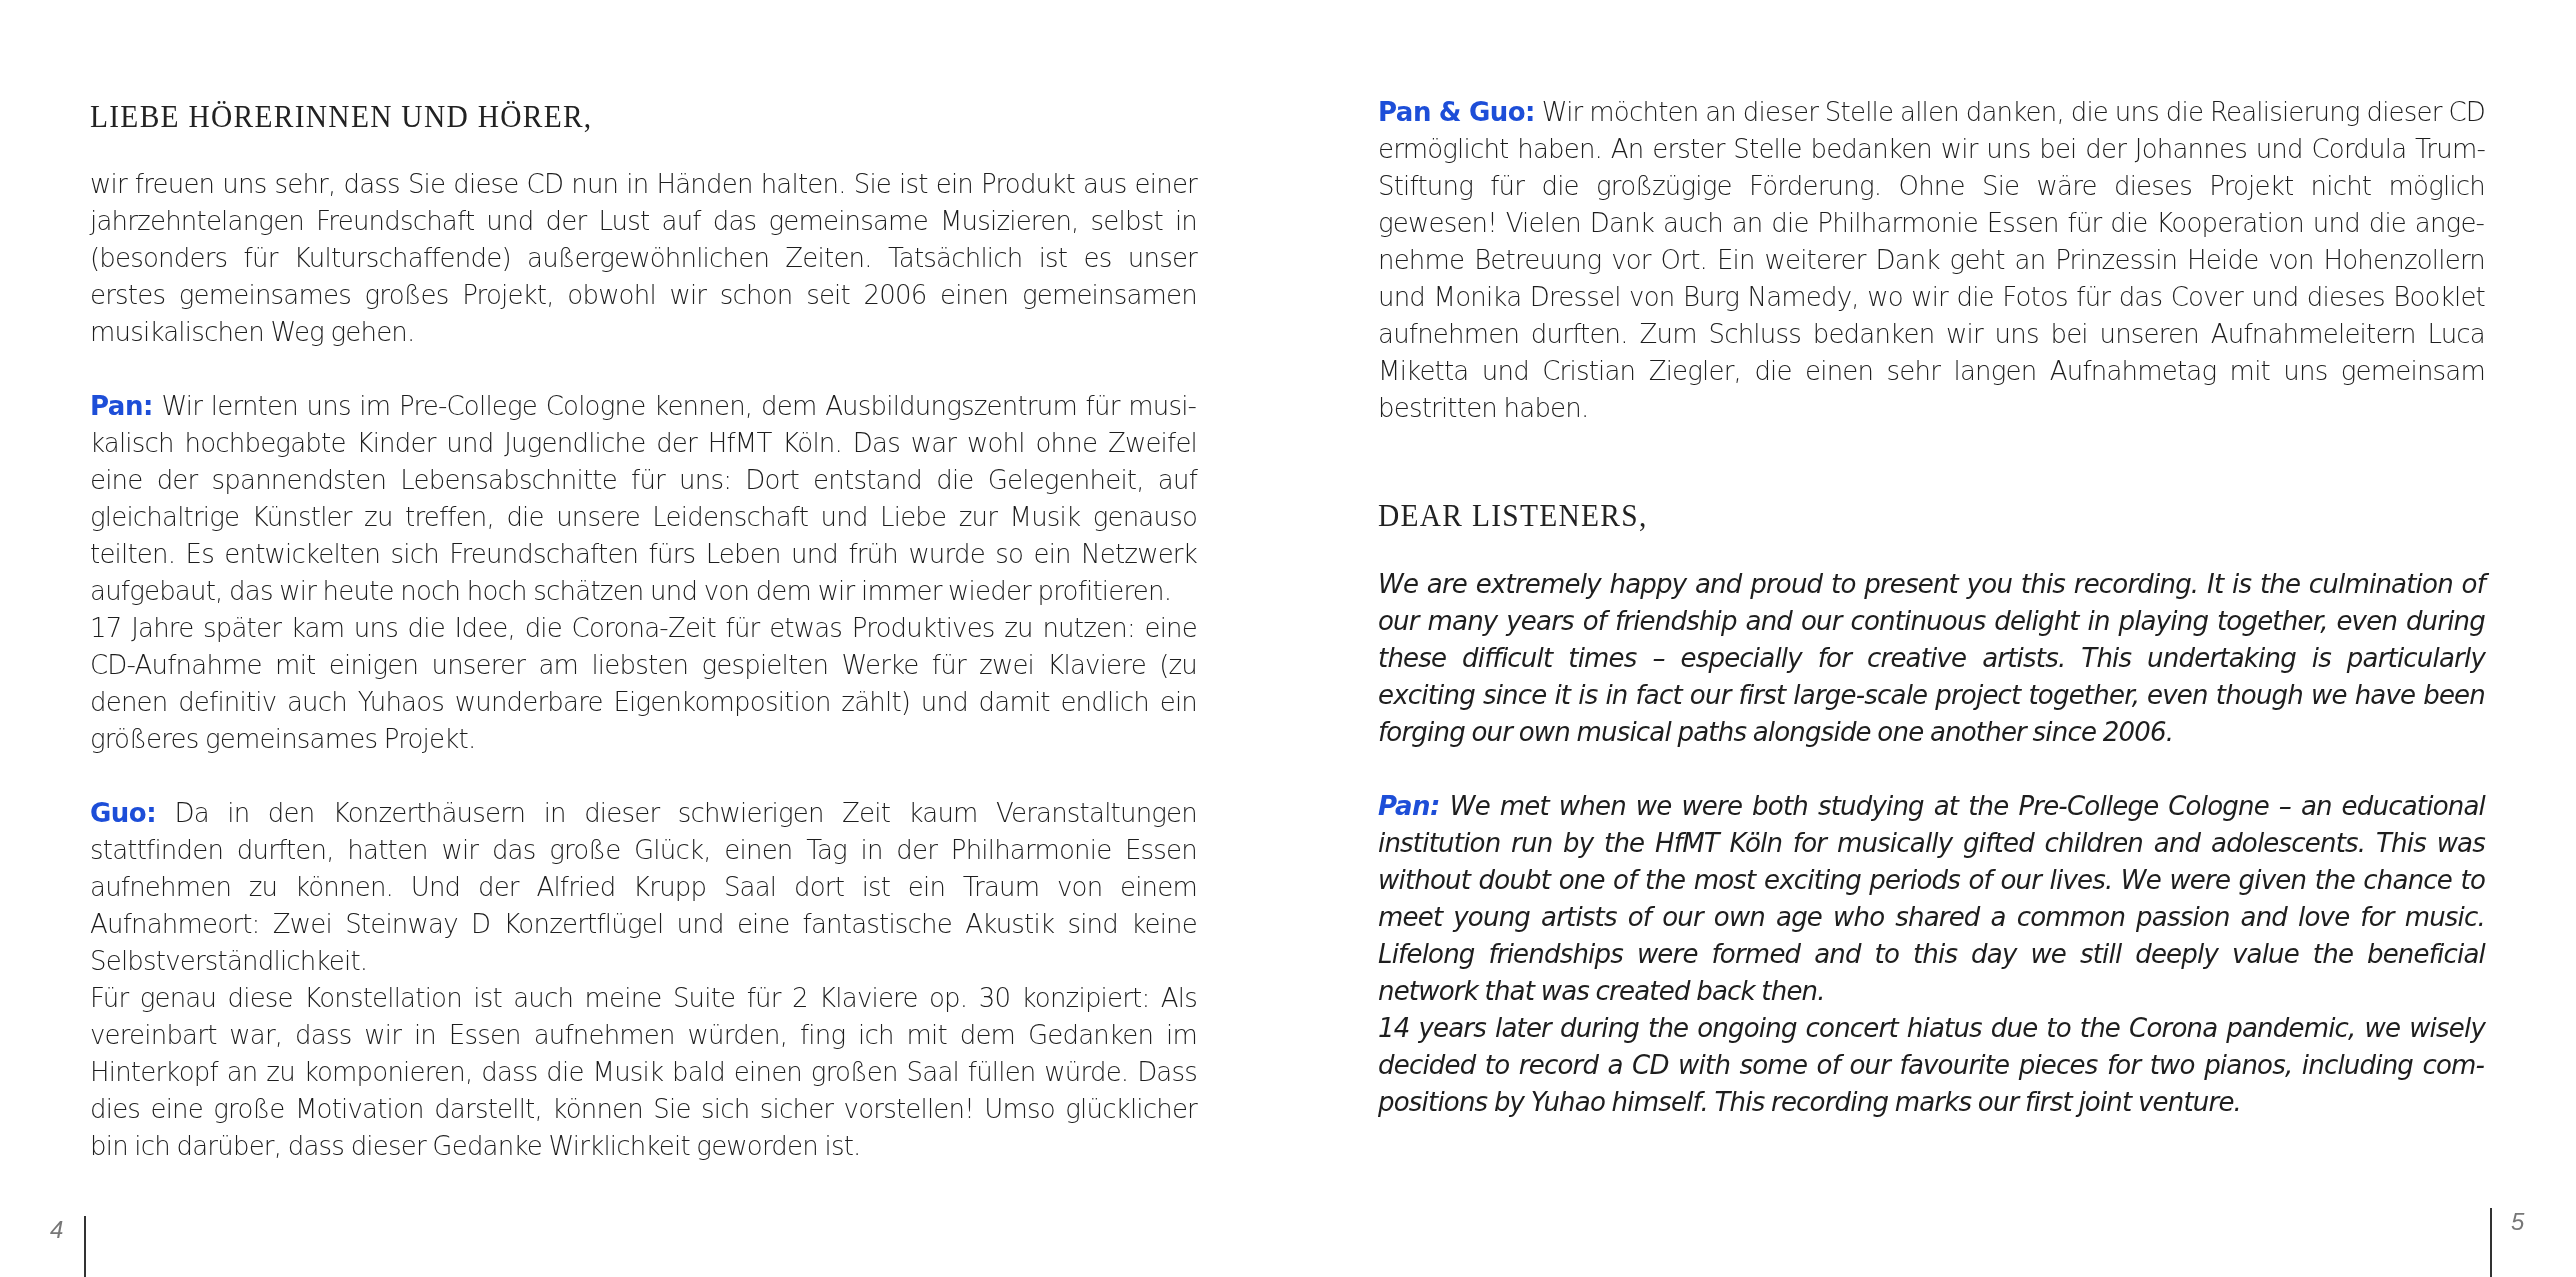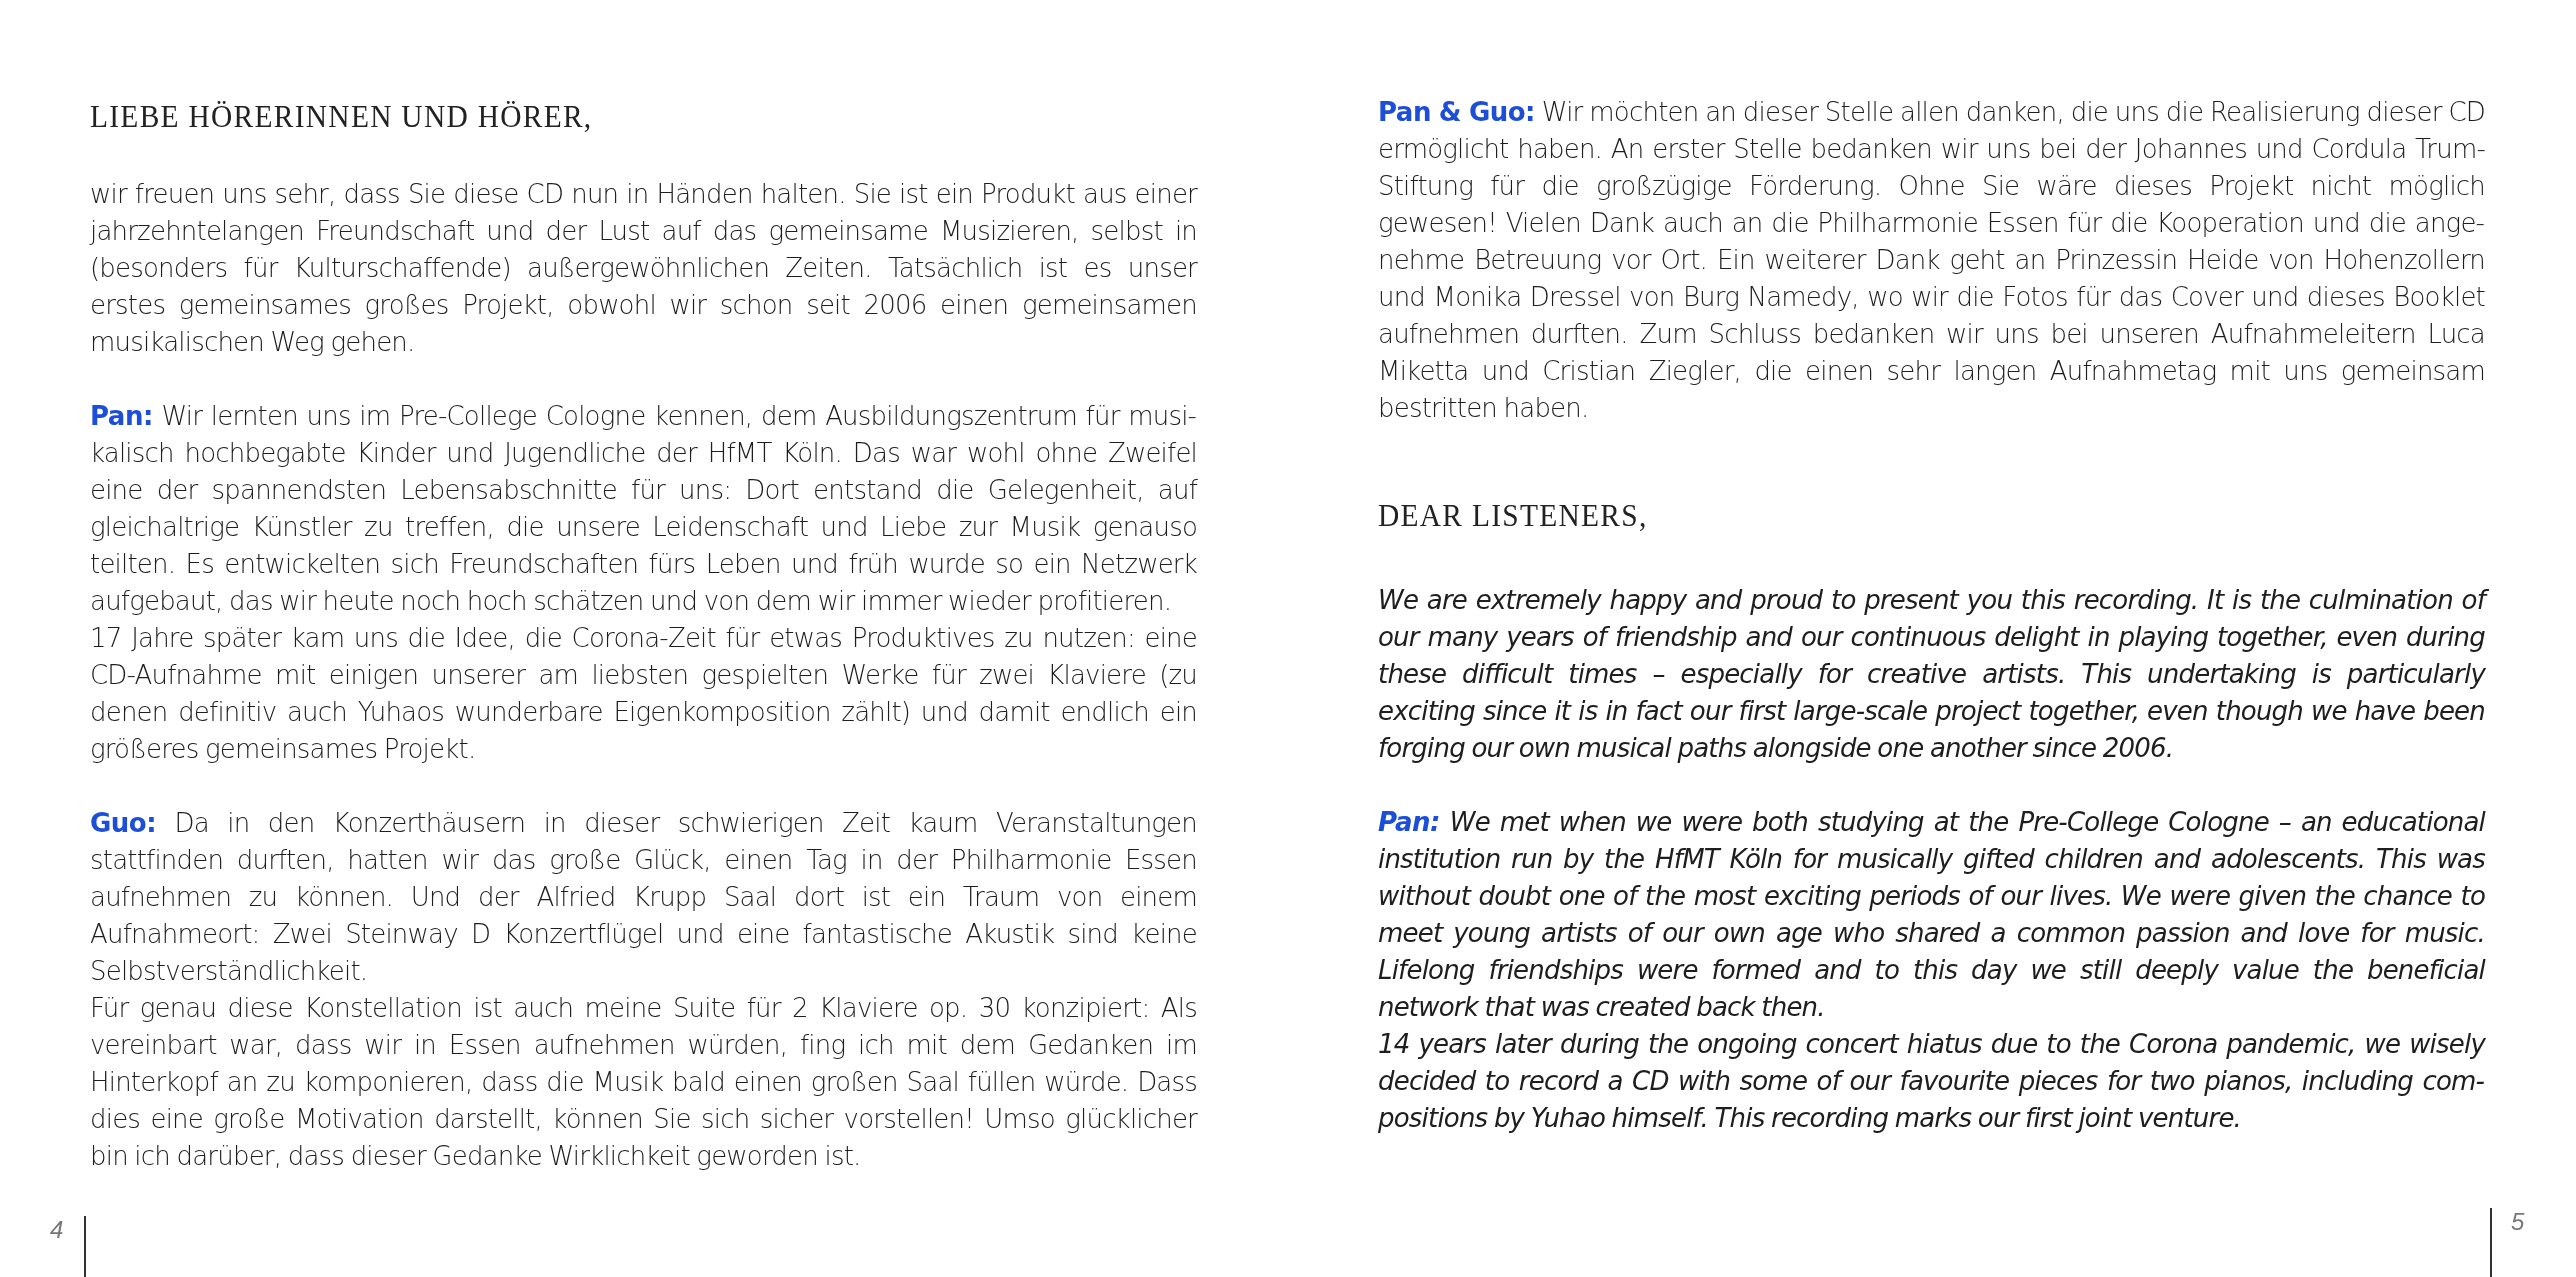--- a/index.html
+++ b/index.html
@@ -88,21 +88,21 @@
       background: #333;
     }
   </style>
 </head>
 <body>
 
 <div class="page left">
   <div class="column">
     <h2 class="heading" style="top:90px;">LIEBE HÖRERINNEN UND HÖRER,</h2>
 
-    <div class="body-block" style="top:168px;">
+    <div class="body-block" style="top:158px;">
       <p class="para">
         <span>wir freuen uns sehr, dass Sie diese CD nun in Händen halten. Sie ist ein Produkt aus einer jahrzehntelangen Freundschaft und der Lust auf das gemeinsame Musizieren, selbst in (besonders für Kulturschaffende) außergewöhnlichen Zeiten. Tatsächlich ist es unser erstes gemeinsames großes Projekt, obwohl wir schon seit 2006 einen gemeinsamen musika­lischen Weg gehen.</span>
       </p>
       <p class="para gap">
         <span class="speaker">Pan:</span><span> Wir lernten uns im Pre-College Cologne kennen, dem Ausbildungszentrum für musi­kalisch hochbegabte Kinder und Jugendliche der HfMT Köln. Das war wohl ohne Zweifel eine der spannendsten Lebensabschnitte für uns: Dort entstand die Gelegenheit, auf gleich­altrige Künstler zu treffen, die unsere Leidenschaft und Liebe zur Musik genauso teilten. Es ent­wickelten sich Freundschaften fürs Leben und früh wurde so ein Netzwerk aufgebaut, das wir heute noch hoch schätzen und von dem wir immer wieder profitieren.</span>
       </p>
       <p class="para">
         <span>17 Jahre später kam uns die Idee, die Corona-Zeit für etwas Produktives zu nutzen: eine CD-Aufnahme mit einigen unserer am liebsten gespielten Werke für zwei Klaviere (zu denen definitiv auch Yuhaos wunderbare Eigenkomposition zählt) und damit endlich ein größeres gemeinsames Projekt.</span>
       </p>
       <p class="para gap">
@@ -121,21 +121,21 @@
 <div class="page right">
   <div class="column">
     <div class="body-block" style="top:94px;">
       <p class="para">
         <span class="speaker">Pan &amp; Guo:</span><span> Wir möchten an dieser Stelle allen danken, die uns die Realisierung dieser CD ermöglicht haben. An erster Stelle bedanken wir uns bei der Johannes und Cordula Trum-Stiftung für die großzügige Förderung. Ohne Sie wäre dieses Projekt nicht möglich gewesen! Vielen Dank auch an die Philharmonie Essen für die Kooperation und die ange­nehme Betreuung vor Ort. Ein weiterer Dank geht an Prinzessin Heide von Hohenzollern und Monika Dressel von Burg Namedy, wo wir die Fotos für das Cover und dieses Booklet aufnehmen durften. Zum Schluss bedanken wir uns bei unseren Aufnahmeleitern Luca Miketta und Cristian Ziegler, die einen sehr langen Aufnahmetag mit uns gemeinsam bestritten haben.</span>
       </p>
     </div>
 
     <h2 class="heading" style="top:497px;">DEAR LISTENERS,</h2>
 
-    <div class="body-block" style="top:582px;">
+    <div class="body-block" style="top:566px;">
       <p class="para italic">
         <span>We are extremely happy and proud to present you this recording. It is the culmination of our many years of friendship and our continuous delight in playing together, even during these difficult times – especially for creative artists. This undertaking is particularly exciting since it is in fact our first large-scale project together, even though we have been forging our own musical paths alongside one another since 2006.</span>
       </p>
       <p class="para italic gap">
         <span class="speaker">Pan:</span><span> We met when we were both studying at the Pre-College Cologne – an educational institution run by the HfMT Köln for musically gifted children and adolescents. This was without doubt one of the most exciting periods of our lives. We were given the chance to meet young artists of our own age who shared a common passion and love for music. Lifelong friendships were formed and to this day we still deeply value the beneficial network that was created back then.</span>
       </p>
       <p class="para italic">
         <span>14 years later during the ongoing concert hiatus due to the Corona pandemic, we wisely decided to record a CD with some of our favourite pieces for two pianos, including com­positions by Yuhao himself. This recording marks our first joint venture.</span>
       </p>
     </div>

